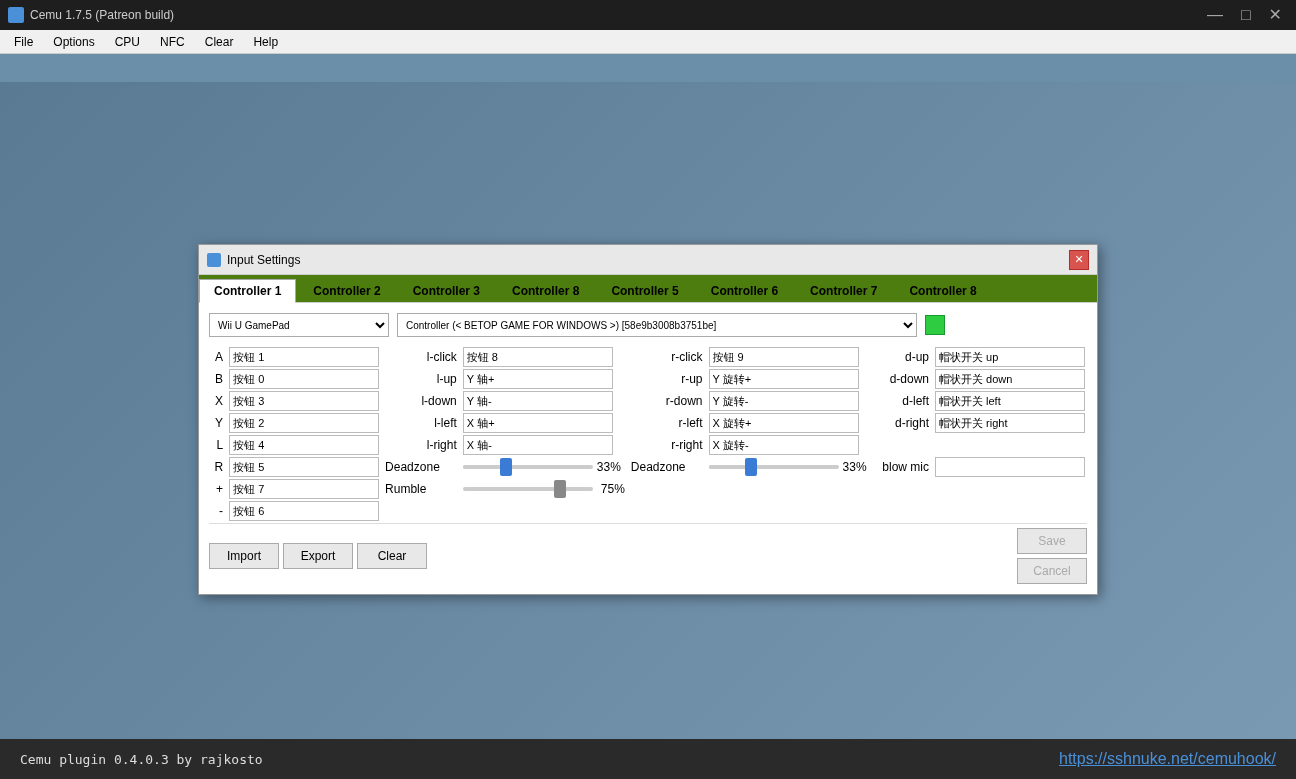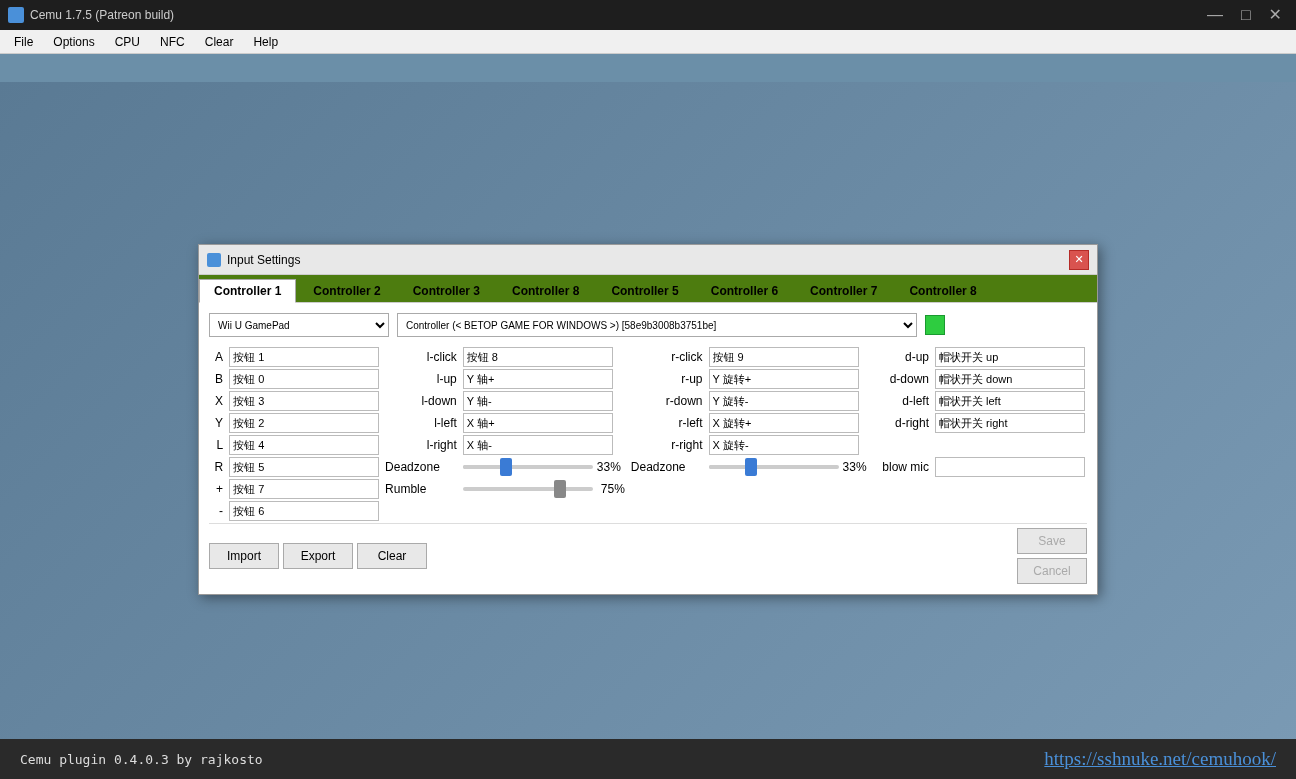--- a/index.html
+++ b/index.html
@@ -81,24 +81,23 @@
       position: absolute;
       bottom: 0;
     }
     .bottombar-left {
       color: #ddd;
       font-family: monospace;
       font-size: 13px;
     }
     .bottombar-right {
       color: #4a90d9;
-      font-size: 19px;
+      font-size: 16px;
       text-decoration: underline;
       cursor: pointer;
-      font-family: Liberation Serif, serif;
     }
 
     
     .dialog-overlay {
       position: absolute;
       top: 30px;
       left: 0;
       right: 0;
       bottom: 40px;
       display: flex;

